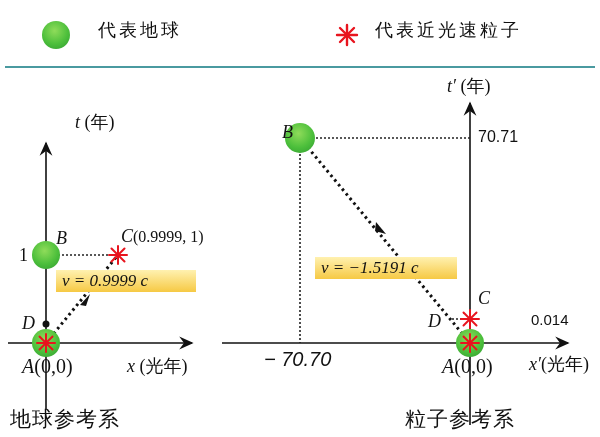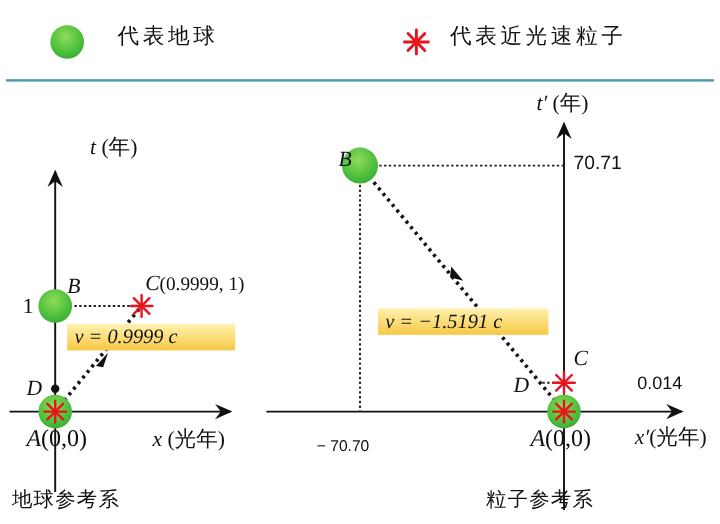--- a/index.html
+++ b/index.html
@@ -5,21 +5,21 @@
   html,body{margin:0;padding:0;background:#ffffff;}
   body{width:600px;height:437px;position:relative;overflow:hidden;font-family:"DejaVu Serif",serif;color:#111;}
   .abs{position:absolute;}
   .legend-text{font-size:18px;letter-spacing:3px;font-family:"DejaVu Serif",serif;}
   .divider{position:absolute;left:5px;top:66px;width:590px;height:2px;background:#4a9aa0;}
   .ball{position:absolute;border-radius:50%;background:radial-gradient(circle at 45% 35%,#8fdc5a 0%,#4cbf3b 55%,#2f9a30 100%);}
   .lbl{position:absolute;font-family:"Liberation Serif",serif;font-size:18px;white-space:nowrap;}
   .it{font-style:italic;}
   .num{position:absolute;font-family:"Liberation Sans",sans-serif;font-size:15px;white-space:nowrap;}
   .vbox{position:absolute;background:linear-gradient(to bottom,#fff1b0,#f6c944);font-family:"Liberation Serif",serif;font-style:italic;font-size:17px;padding:0 6px;height:22px;line-height:22px;white-space:nowrap;}
-  .caption{position:absolute;font-size:17px;font-family:"DejaVu Serif",serif;letter-spacing:1px;}
+  .caption{position:absolute;font-size:21px;font-family:"DejaVu Serif",serif;letter-spacing:1px;}
   svg{position:absolute;left:0;top:0;}
 </style>
 </head>
 <body>
 
 <div class="ball" style="left:42px;top:21px;width:28px;height:28px;"></div>
 <div class="abs legend-text" style="left:98px;top:18px;">代表地球</div>
 <div class="abs" style="left:334px;top:22px;width:26px;height:26px;">
   <svg width="26" height="26" viewBox="0 0 26 26" style="position:static">
     <g stroke="#e8141e" stroke-width="2.4" stroke-linecap="round">
@@ -124,20 +124,20 @@
 <div class="lbl" style="left:447px;top:74px;">
   <span class="it">t′</span>
   <span>(年)</span>
 </div>
 <div class="num" style="left:478px;top:128px;font-size:16px;">70.71</div>
 <div class="lbl it" style="left:282px;top:122px;">B</div>
 <div class="vbox" style="left:315px;top:257px;width:130px;">v = −1.5191 c</div>
 <div class="lbl it" style="left:478px;top:288px;">C</div>
 <div class="num" style="left:483px;top:311px;margin-left:48px;">0.014</div>
 <div class="lbl it" style="left:428px;top:311px;">D</div>
-<div class="num" style="left:264px;top:364px;font-size:13px;">− 70.70</div>
+<div class="num" style="left:264px;top:348px;font-size:20px;font-style:italic;">− 70.70</div>
 <div class="lbl" style="left:442px;top:355px;font-size:20px;">
   <span class="it">A</span><span>(0,0)</span>
 </div>
 <div class="lbl" style="left:529px;top:352px;">
   <span class="it">x′</span><span>(光年)</span>
 </div>
 <div class="caption" style="left:405px;top:405px;">粒子参考系</div>
 
 </body></html>

